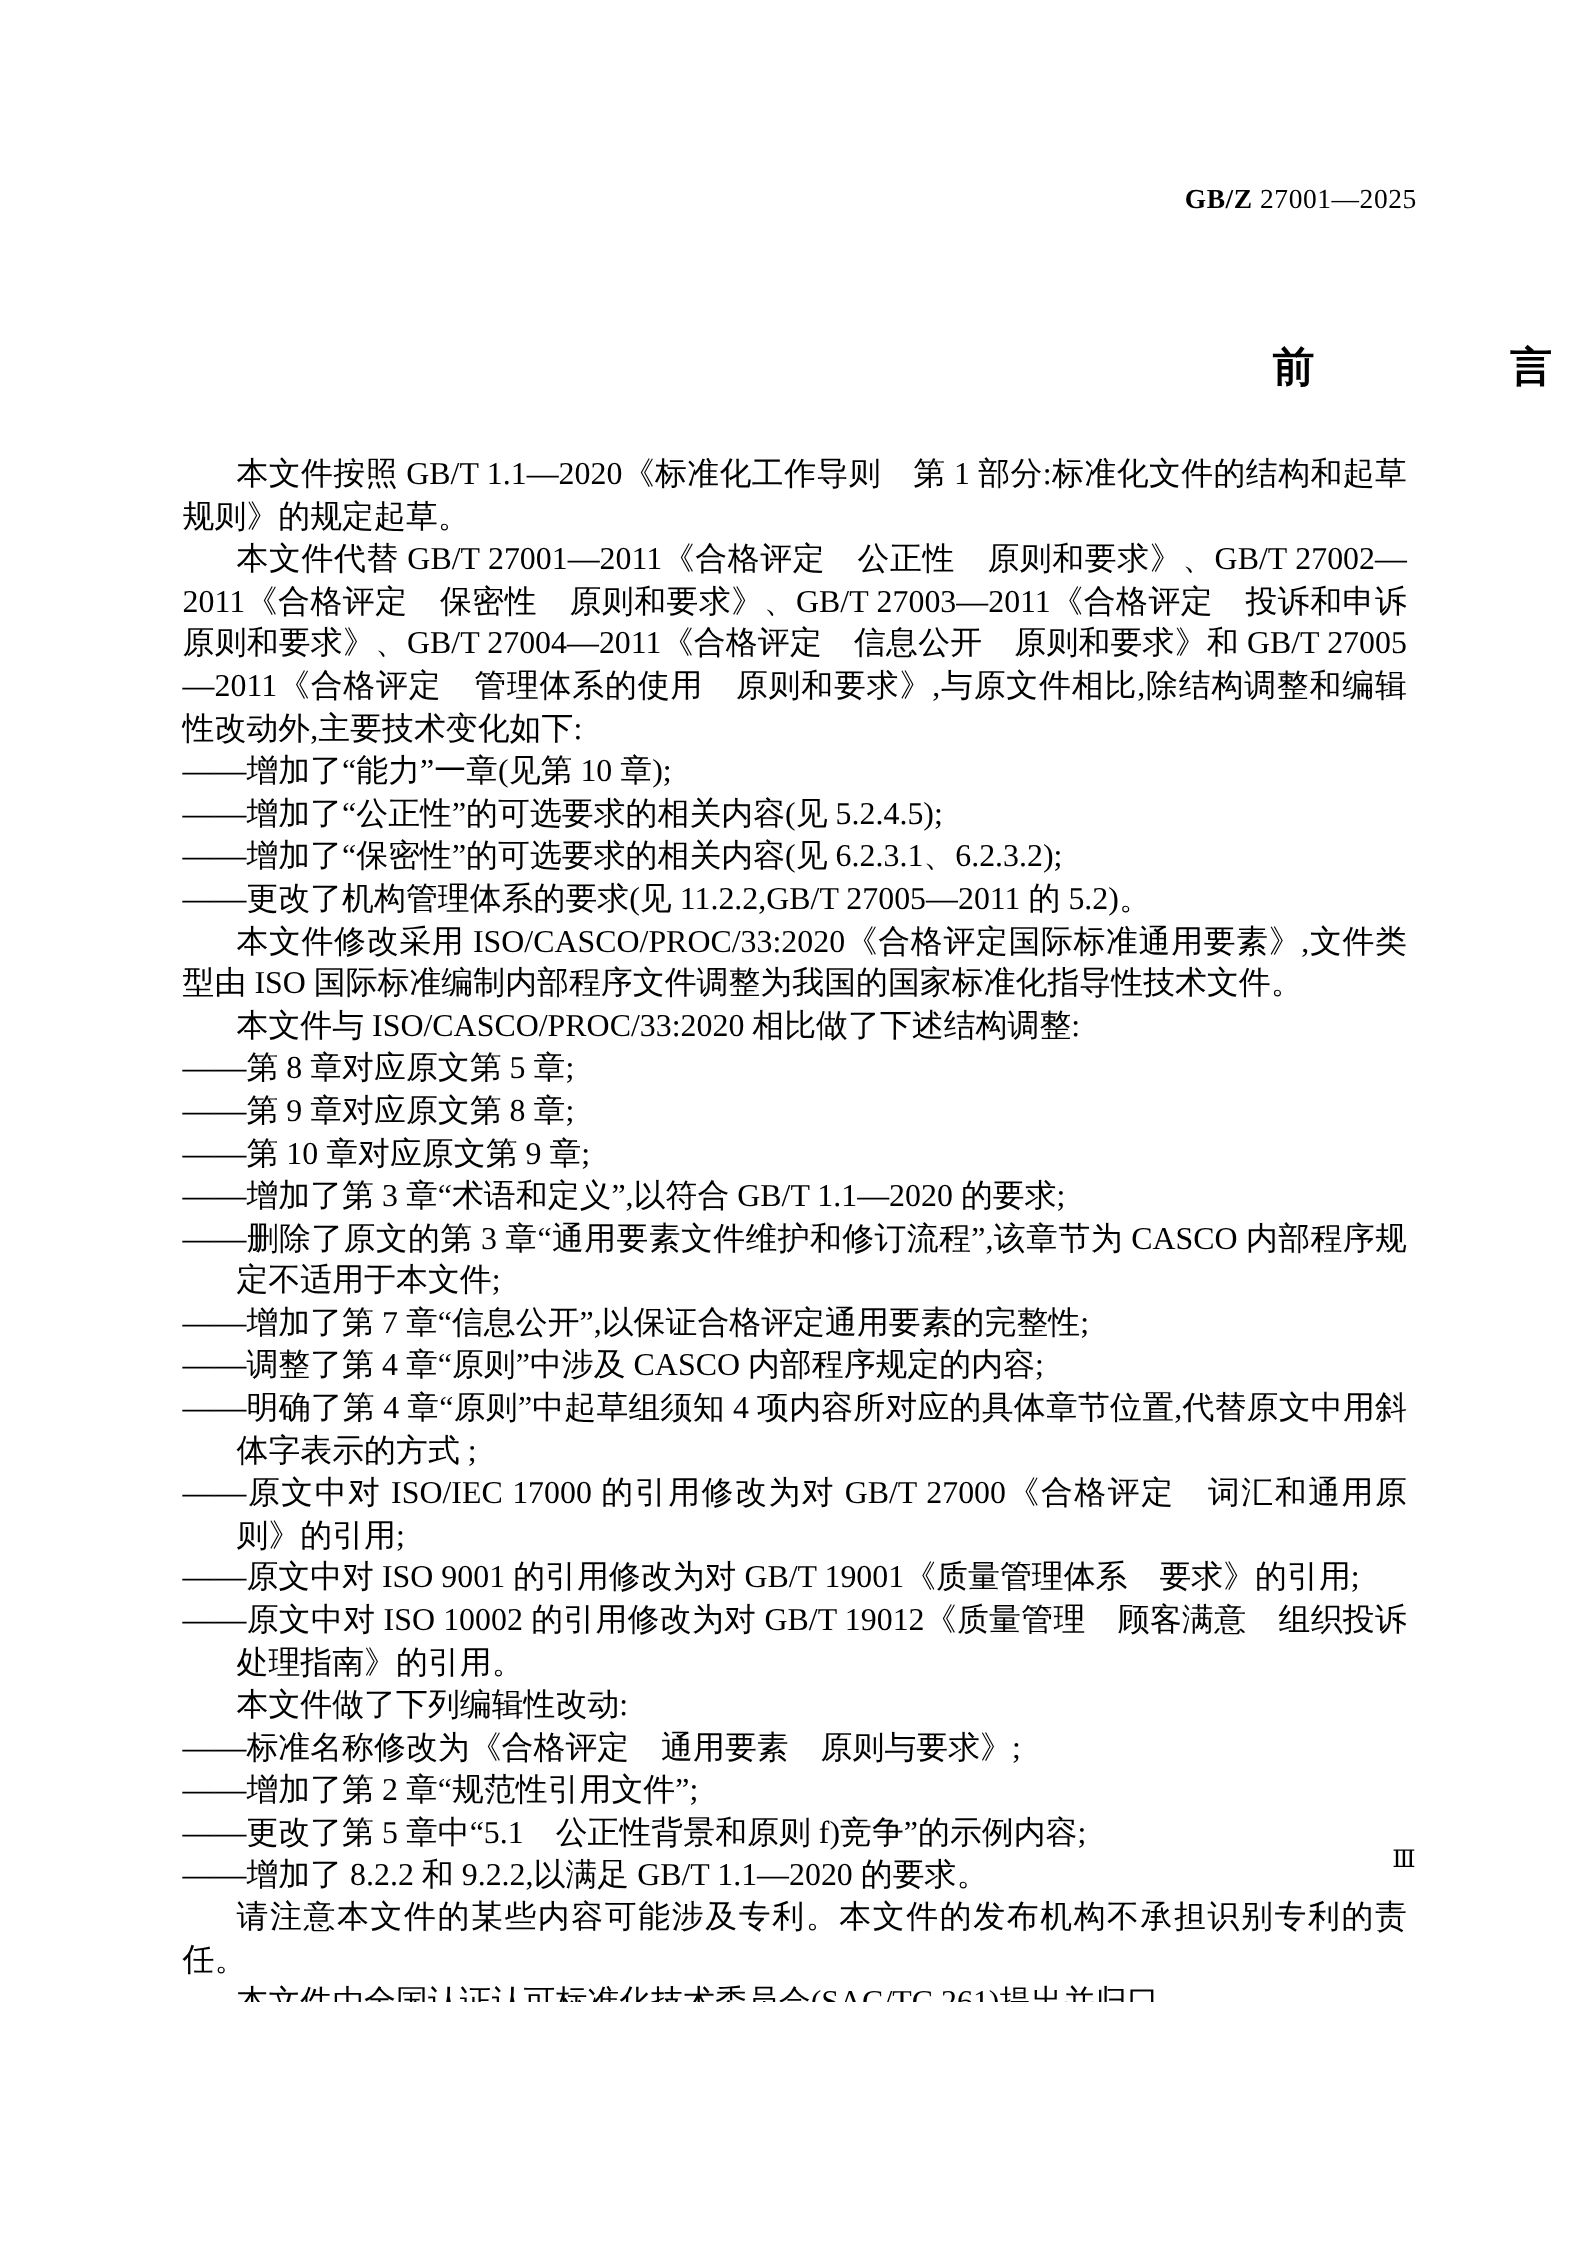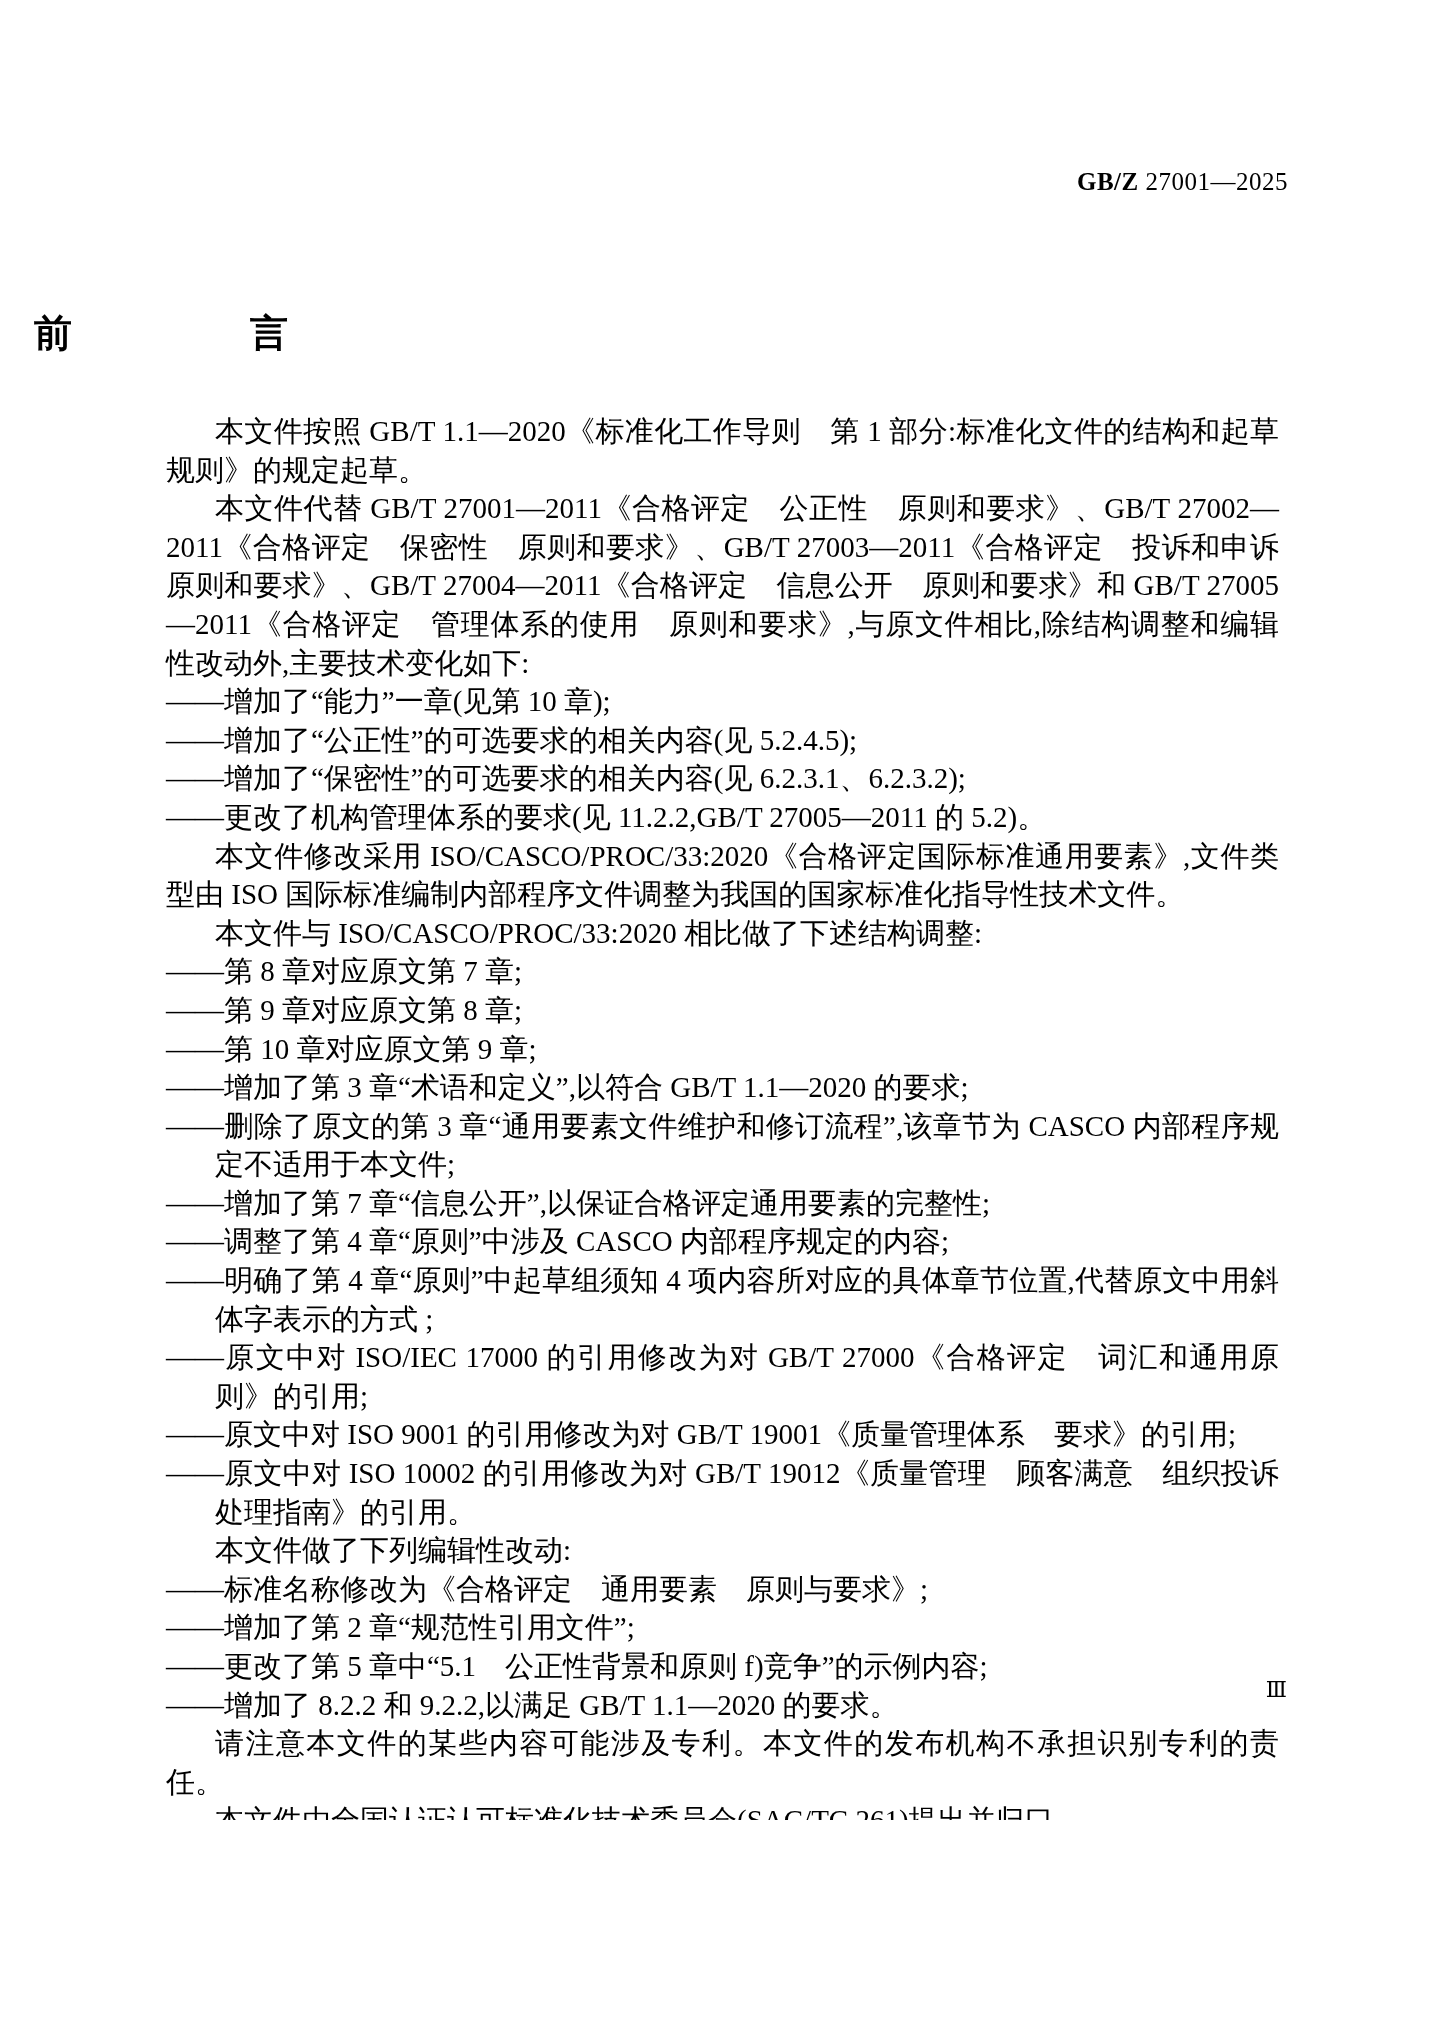--- a/index.html
+++ b/index.html
@@ -35,21 +35,21 @@
   .page-header .std-num {
     font-weight: 400;
   }
 
   
   .doc-title {
     position: absolute;
     top: 283px;
     left: 0;
     right: 0;
-    text-align: left;
+    text-align: right;
     font-family: "DejaVu Sans", sans-serif;
     font-weight: 700;
     font-size: 38px;
     letter-spacing: 34px;
     text-indent: 34px;
   }
 
   
   .body {
     position: absolute;
@@ -102,21 +102,21 @@
 
   <div class="body" id="body-blocks">
       <p class="para">本文件按照 GB/T 1.1—2020《标准化工作导则　第 1 部分:标准化文件的结构和起草规则》的规定起草。</p>
       <p class="para">本文件代替 GB/T 27001—2011《合格评定　公正性　原则和要求》、GB/T 27002—2011《合格评定　保密性　原则和要求》、GB/T 27003—2011《合格评定　投诉和申诉　原则和要求》、GB/T 27004—2011《合格评定　信息公开　原则和要求》和 GB/T 27005—2011《合格评定　管理体系的使用　原则和要求》,与原文件相比,除结构调整和编辑性改动外,主要技术变化如下:</p>
       <p class="dash-item">——增加了“能力”一章(见第 10 章);</p>
       <p class="dash-item">——增加了“公正性”的可选要求的相关内容(见 5.2.4.5);</p>
       <p class="dash-item">——增加了“保密性”的可选要求的相关内容(见 6.2.3.1、6.2.3.2);</p>
       <p class="dash-item">——更改了机构管理体系的要求(见 11.2.2,GB/T 27005—2011 的 5.2)。</p>
       <p class="para">本文件修改采用 ISO/CASCO/PROC/33:2020《合格评定国际标准通用要素》,文件类型由 ISO 国际标准编制内部程序文件调整为我国的国家标准化指导性技术文件。</p>
       <p class="para">本文件与 ISO/CASCO/PROC/33:2020 相比做了下述结构调整:</p>
-      <p class="dash-item">——第 8 章对应原文第 7 章;</p>
+      <p class="dash-item">——第 8 章对应原文第 5 章;</p>
       <p class="dash-item">——第 9 章对应原文第 8 章;</p>
       <p class="dash-item">——第 10 章对应原文第 9 章;</p>
       <p class="dash-item">——增加了第 3 章“术语和定义”,以符合 GB/T 1.1—2020 的要求;</p>
       <p class="dash-item">——删除了原文的第 3 章“通用要素文件维护和修订流程”,该章节为 CASCO 内部程序规定不适用于本文件;</p>
       <p class="dash-item">——增加了第 7 章“信息公开”,以保证合格评定通用要素的完整性;</p>
       <p class="dash-item">——调整了第 4 章“原则”中涉及 CASCO 内部程序规定的内容;</p>
       <p class="dash-item">——明确了第 4 章“原则”中起草组须知 4 项内容所对应的具体章节位置,代替原文中用斜体字表示的方式 ;</p>
       <p class="dash-item">——原文中对 ISO/IEC 17000 的引用修改为对 GB/T 27000《合格评定　词汇和通用原则》的引用;</p>
       <p class="dash-item">——原文中对 ISO 9001 的引用修改为对 GB/T 19001《质量管理体系　要求》的引用;</p>
       <p class="dash-item">——原文中对 ISO 10002 的引用修改为对 GB/T 19012《质量管理　顾客满意　组织投诉处理指南》的引用。</p>

